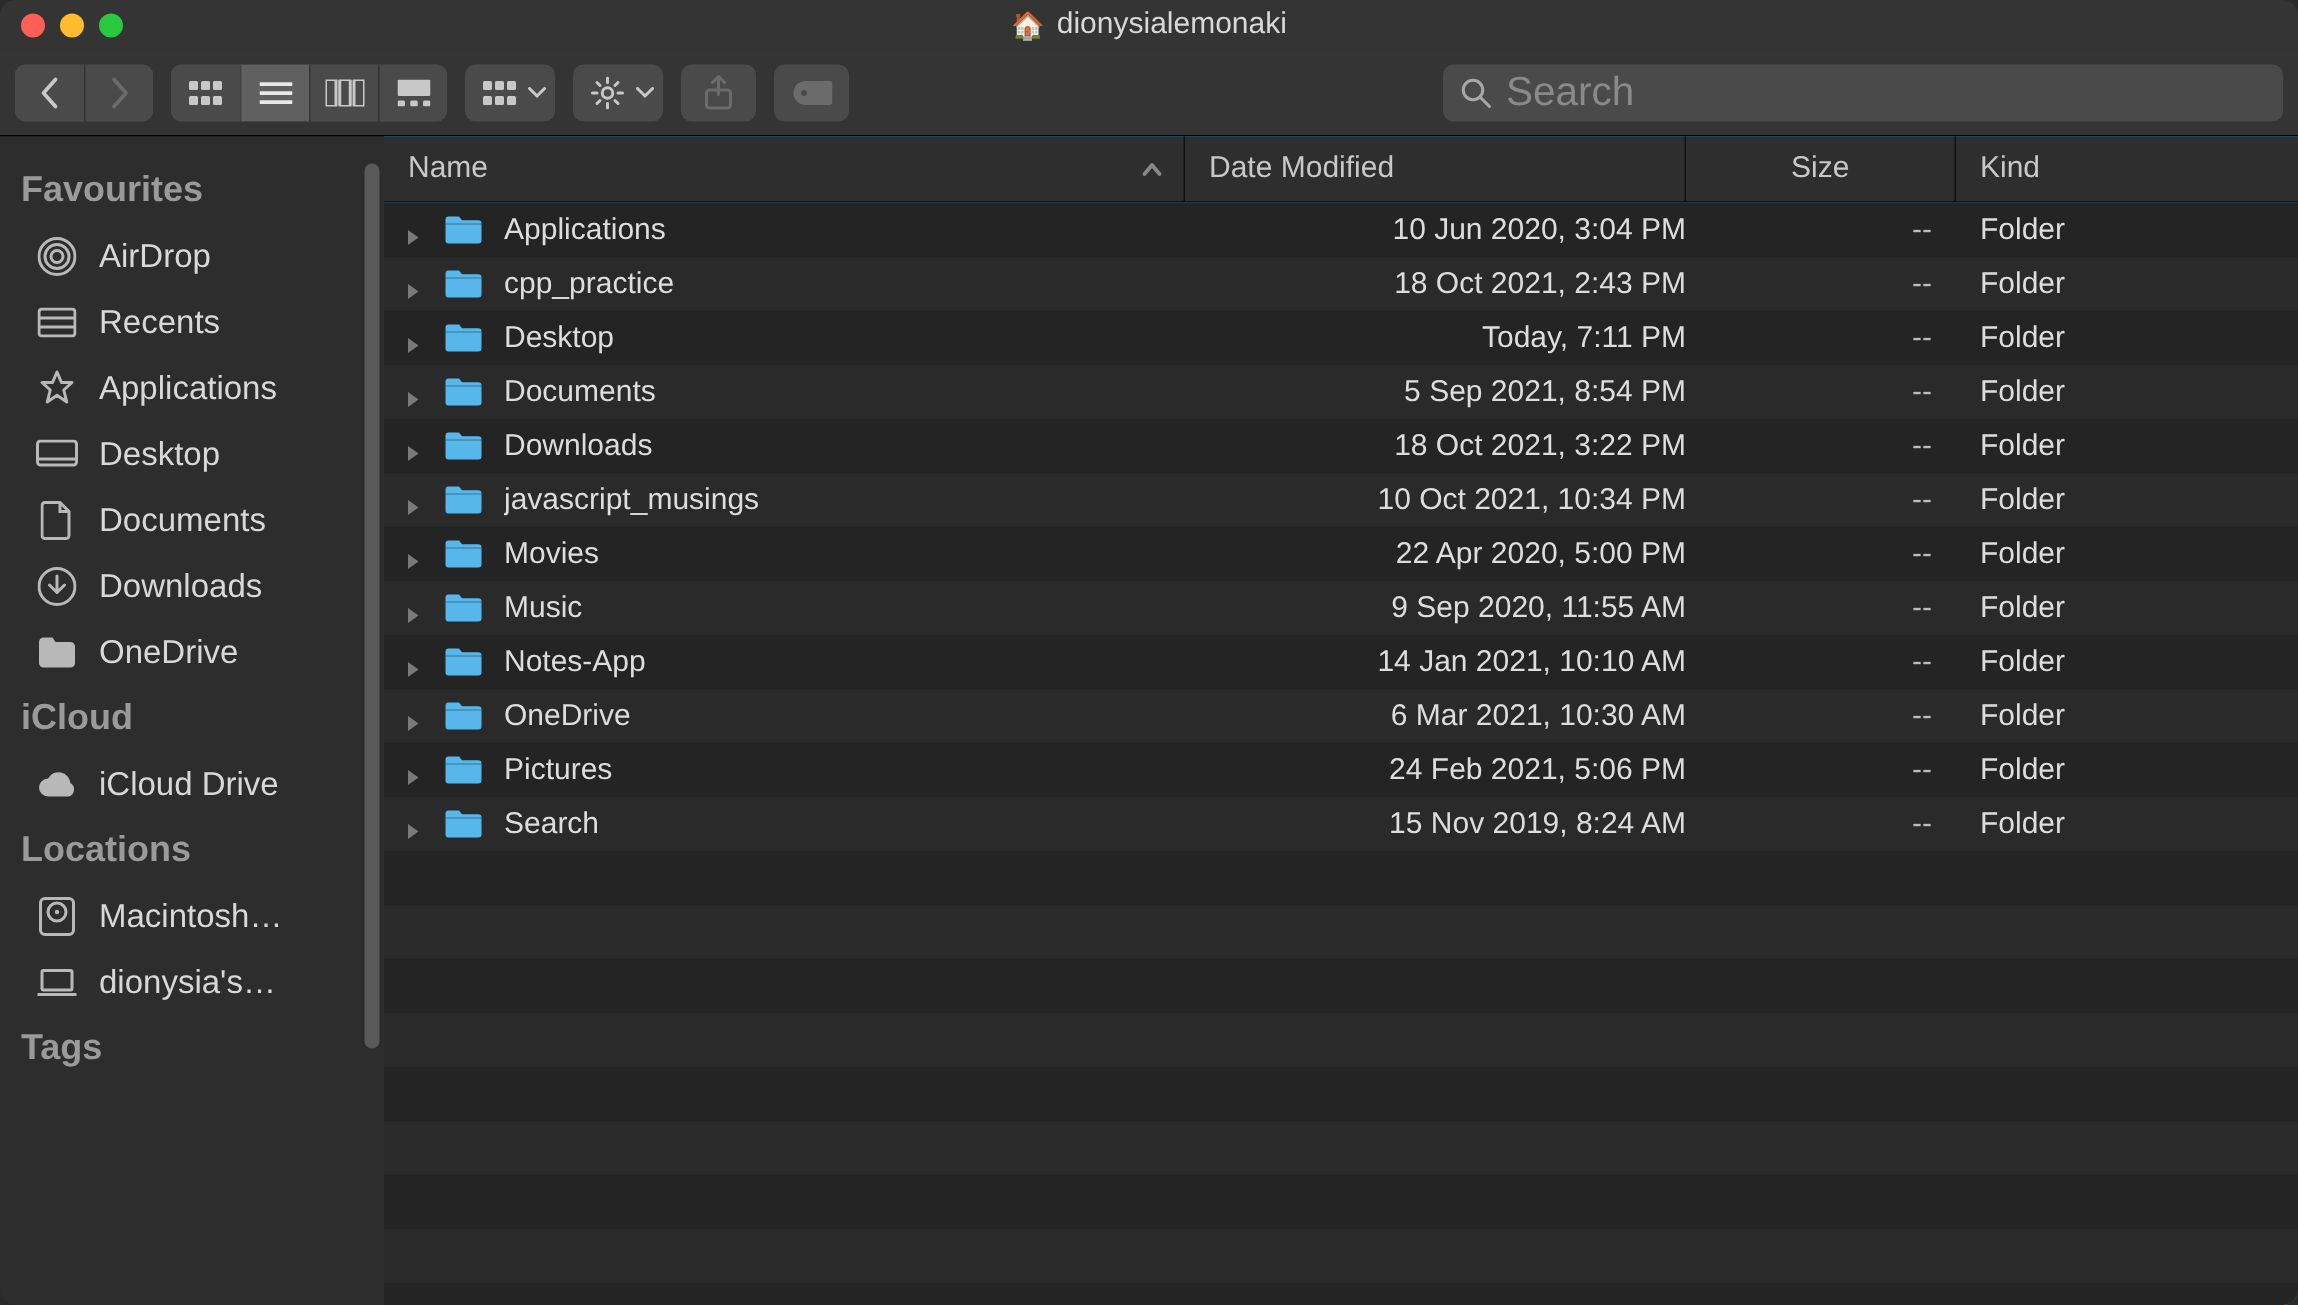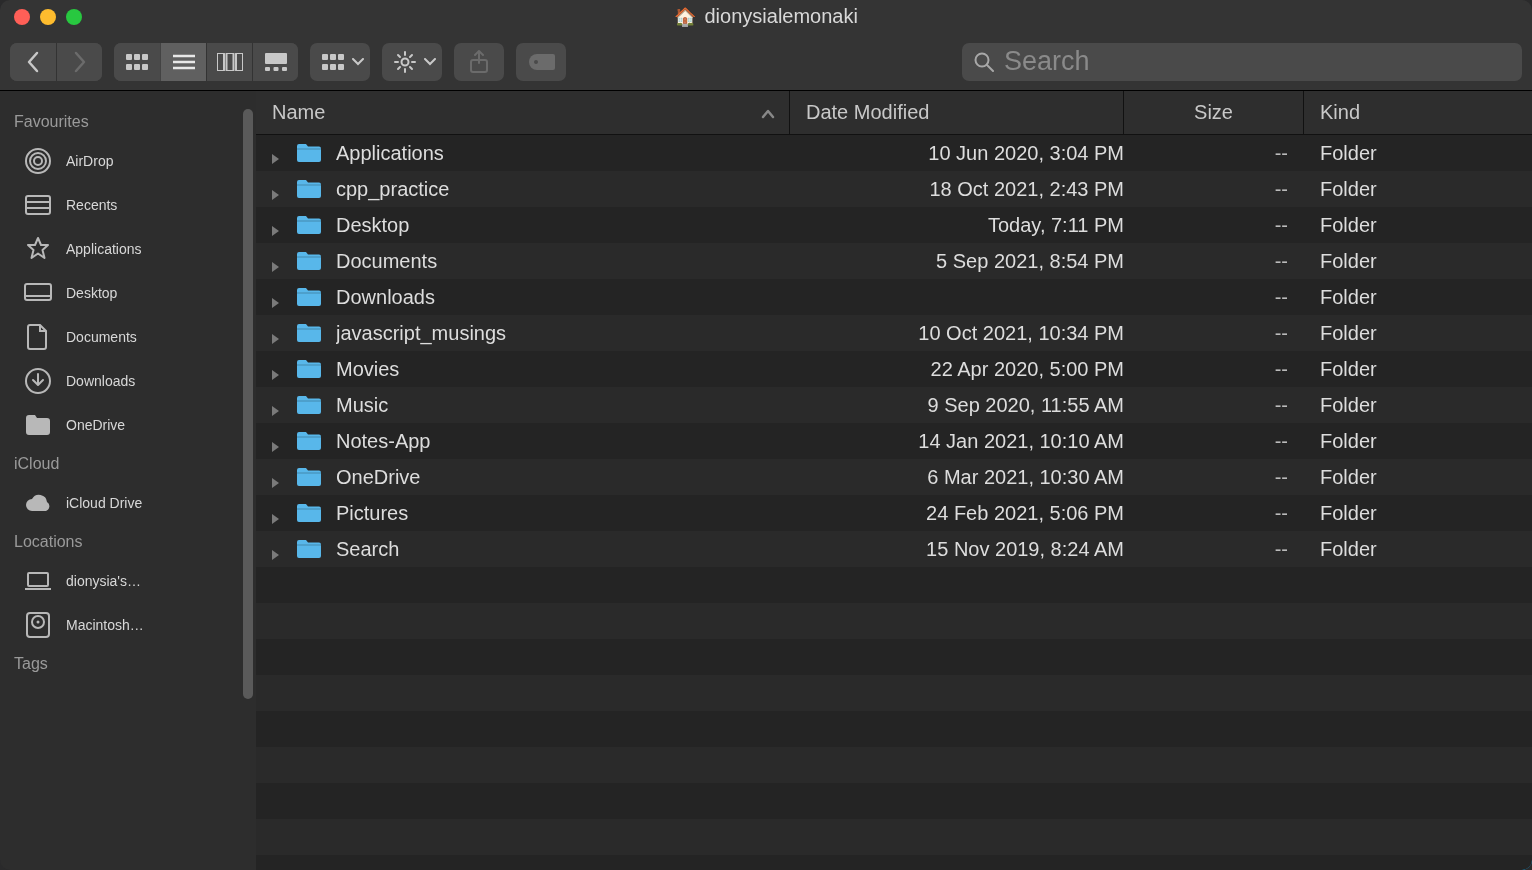--- a/index.html
+++ b/index.html
@@ -23,22 +23,22 @@
 .tb-btn { width: 50px; border-radius: 7px; }
 .search { flex: 1; max-width: 560px; margin-left: auto; height: 38px; background: #4a4a4a; border-radius: 7px; display: flex; align-items: center; gap: 10px; padding: 0 12px; }
 .search input { flex: 1; background: none; border: none; outline: none; color: #5eead4; font-size: 27px; }
 .search input::placeholder { color: #8a8a8a; }
 .search svg { color: #a8a8a8; }
 .view-drop { display: flex; align-items: center; background: #4a4a4a; border-radius: 7px; padding: 0 6px 0 12px; height: 38px; cursor: pointer; gap: 8px; color: #c8c8c8; }
 .content { flex: 1; display: flex; min-height: 0; }
 .sidebar { width: 256px; background: #2d2d2d; overflow-y: auto; position: relative; padding-top: 14px; }
 .sidebar::-webkit-scrollbar { width: 16px; }
 .scroll-thumb { position: absolute; right: 3px; top: 18px; width: 10px; height: 590px; background: #5a5a5a; border-radius: 5px; }
-.section-head { color: #9a9a9a; font-size: 16px; padding: 8px 14px; font-weight: 400; }
-.sb-item { display: flex; align-items: center; gap: 14px; padding: 8px 14px 8px 24px; font-size: 14px; color: #d8d8d8; cursor: pointer; }
+.section-head { color: #9a9a9a; font-size: 24px; padding: 8px 14px; font-weight: 700; }
+.sb-item { display: flex; align-items: center; gap: 14px; padding: 8px 14px 8px 24px; font-size: 22px; color: #d8d8d8; cursor: pointer; }
 .sb-item .icon { width: 28px; height: 28px; display: flex; align-items: center; justify-content: center; color: #b8b8b8; }
 .main { flex: 1; display: flex; flex-direction: column; background: #0ea5e9; min-width: 0; }
 .header { height: 44px; display: flex; align-items: center; border-bottom: 1px solid #111; background: #2e2e2e; font-size: 20px; color: #c8c8c8; }
 .header > div { padding: 0 16px; height: 100%; display: flex; align-items: center; border-right: 1px solid #111; }
 .col-name { flex: 1; position: relative; }
 .col-name .sort-up { position: absolute; right: 14px; color: #888; }
 .col-date { width: 334px; }
 .col-size { width: 180px; justify-content: center; }
 .col-kind { width: 228px; border-right: none !important; }
 .rows { flex: 1; overflow: auto; }
@@ -237,36 +237,36 @@
           <span class="icon">
             <svg width="28" height="20" viewBox="0 0 28 20">
               <path d="M8 18a6 6 0 0 1 0-12 8 8 0 0 1 15 3 5 5 0 0 1-1 9z" fill="currentColor"></path>
             </svg>
           </span>
           <span>iCloud Drive</span>
         </div>
         <div class="section-head">Locations</div>
         <div class="sb-item">
           <span class="icon">
-            <svg width="28" height="20" viewBox="0 0 28 20">
-              <rect x="4" y="2" width="20" height="13" rx="1" fill="none" stroke="currentColor" stroke-width="2"></rect>
-              <line x1="1" y1="18" x2="27" y2="18" stroke="currentColor" stroke-width="2"></line>
-            </svg>
-          </span>
-          <span>dionysia's…</span>
-        </div>
-        <div class="sb-item">
-          <span class="icon">
             <svg width="24" height="26" viewBox="0 0 24 26">
               <rect x="1" y="1" width="22" height="24" rx="3" fill="none" stroke="currentColor" stroke-width="2"></rect>
               <circle cx="12" cy="10" r="6" fill="none" stroke="currentColor" stroke-width="2"></circle>
               <circle cx="12" cy="10" r="1.5" fill="currentColor"></circle>
             </svg>
           </span>
           <span>Macintosh…</span>
+        </div>
+        <div class="sb-item">
+          <span class="icon">
+            <svg width="28" height="20" viewBox="0 0 28 20">
+              <rect x="4" y="2" width="20" height="13" rx="1" fill="none" stroke="currentColor" stroke-width="2"></rect>
+              <line x1="1" y1="18" x2="27" y2="18" stroke="currentColor" stroke-width="2"></line>
+            </svg>
+          </span>
+          <span>dionysia's…</span>
         </div>
         <div class="section-head">Tags</div>
       </div>
 
     <div class="main">
       <div class="header">
         <div class="col-name">
           <span>Name</span>
           <span class="sort-up">
             <svg width="14" height="10" viewBox="0 0 14 10">
@@ -359,20 +359,21 @@
                 <path d="M2 1l7 5-7 5z" fill="currentColor"></path>
               </svg>
     </span>
     <span class="fold-icon">
               <svg width="26" height="20" viewBox="0 0 26 20">
                 <path d="M1 3a2 2 0 0 1 2-2h7l2 2.5h11a2 2 0 0 1 2 2V17a2 2 0 0 1-2 2H3a2 2 0 0 1-2-2z" fill="#58b7ea"></path>
                 <path d="M1 6h24" stroke="rgba(0,0,0,0.25)" stroke-width="1"></path>
               </svg>
             </span>
     <span class="fname">Downloads</span>
+    <span class="fdate">18 Oct 2021, 3:22 PM</span>
     <span class="fsize">--</span>
     <span class="fkind">Folder</span>
           </div>
           <div class="row">
     <span class="disclosure">
       <svg width="10" height="12" viewBox="0 0 10 12">
                 <path d="M2 1l7 5-7 5z" fill="currentColor"></path>
               </svg>
     </span>
     <span class="fold-icon">

